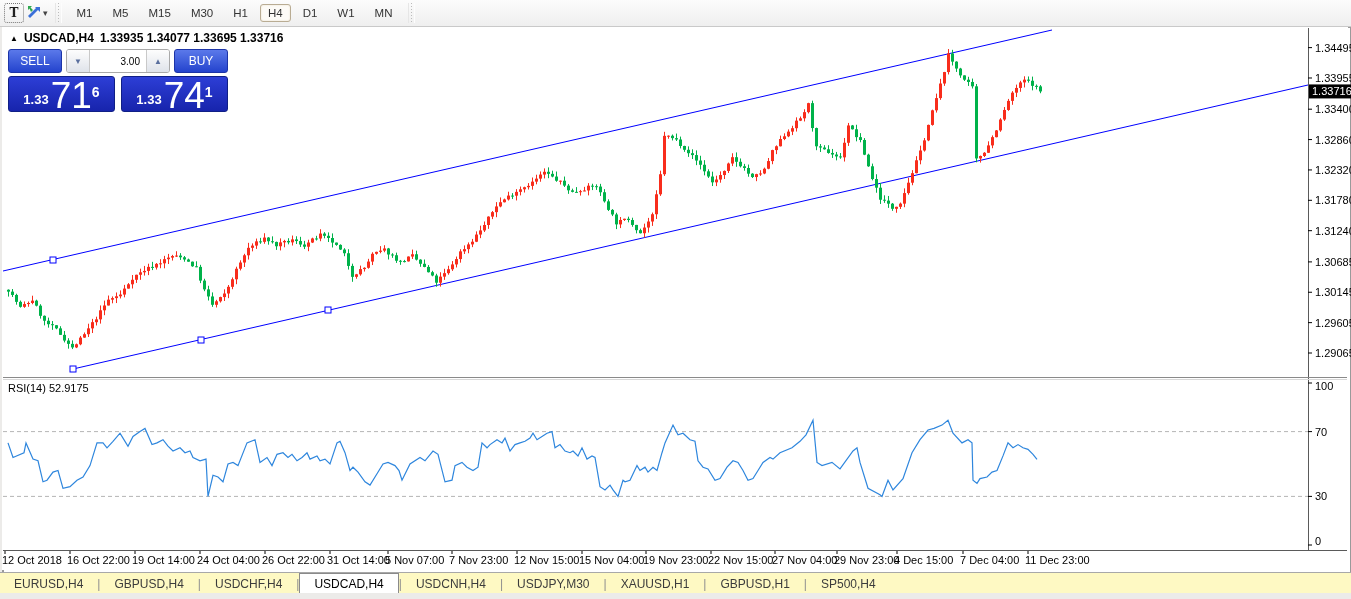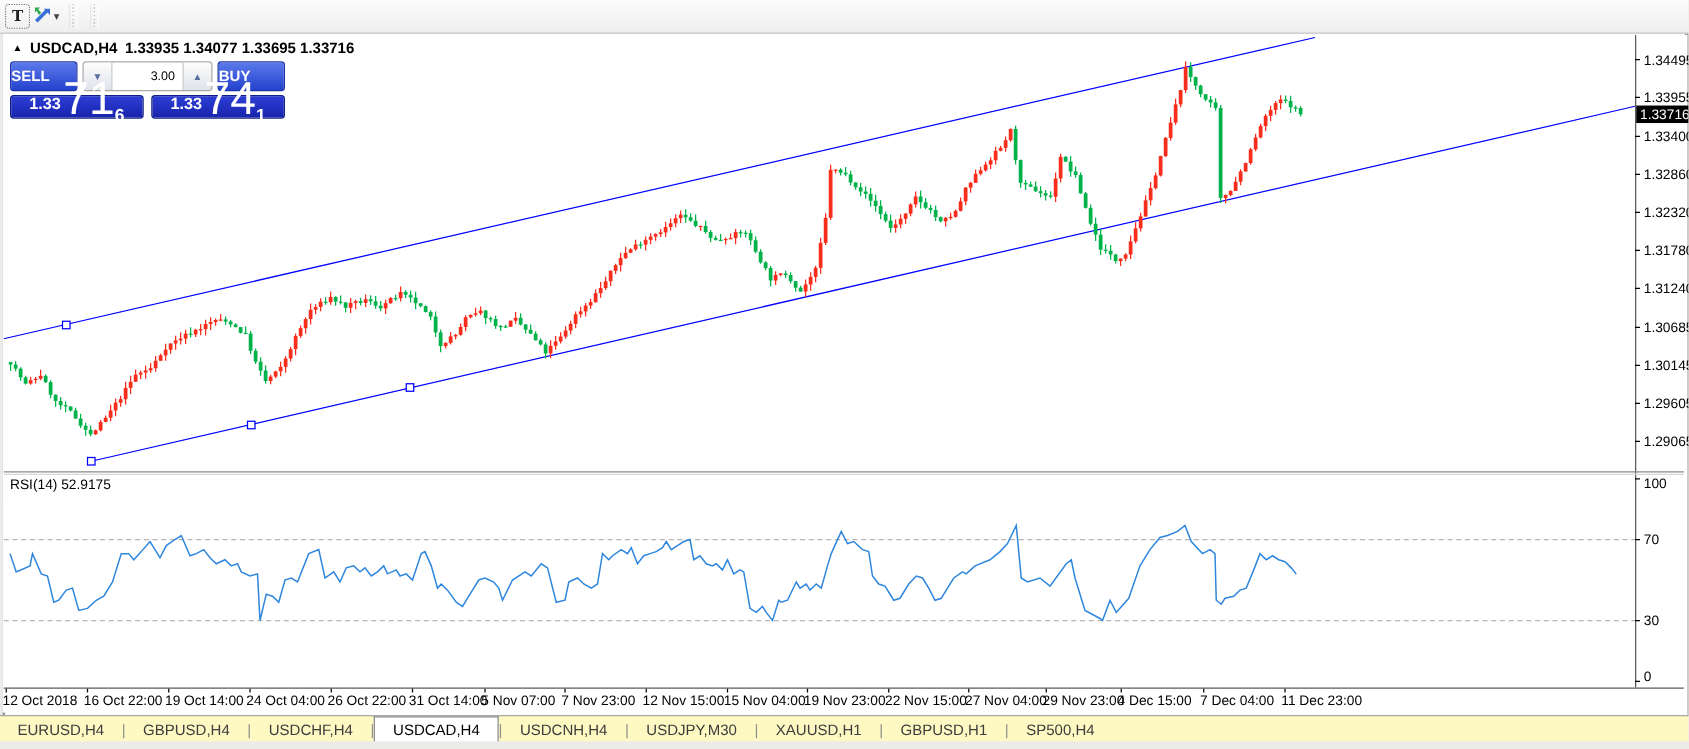--- a/index.html
+++ b/index.html
@@ -20,31 +20,31 @@
   
   .chart-window{position:absolute;left:2px;top:27px;width:1346px;height:544px;z-index:0;
                 background:#fff;border:1px solid #9a9a9a;border-left:2px solid #9a9a9a;}
   svg.chart-svg{position:absolute;left:0;top:0;z-index:1;}
   
   .chart-title{position:absolute;left:10px;top:31px;z-index:3;font-size:12px;font-weight:600;color:#000;display:flex;align-items:center;gap:6px;}
   .chart-title .tri{font-size:8px;}
   
   .ocp{position:absolute;left:8px;top:49px;width:220px;z-index:3;font-size:12px;}
   .ocp-row1{display:flex;height:24px;}
-  .ocp-btn{width:54px;height:24px;border-radius:3px;border:1px solid #1c34a8;color:#fff;font-weight:700;
-           display:flex;align-items:center;
+  .ocp-btn{width:54px;height:24px;border-radius:3px;border:1px solid #1c34a8;color:#fff;font-weight:400;
+           display:flex;align-items:center;justify-content:center;
            background:linear-gradient(#5b79ea,#2443cd);box-sizing:border-box;}
   .spinner{flex:1;display:flex;height:24px;margin:0 4px;border:1px solid #a9a9a9;border-radius:3px;background:#fff;overflow:hidden;box-sizing:border-box;}
   .spin-btn{width:22px;background:linear-gradient(#fdfdfd,#dfe3ea);border:0;display:flex;align-items:center;justify-content:center;
             color:#5a6f9e;font-size:8px;}
   .spin-btn.left{border-right:1px solid #c9c9c9;}
   .spin-btn.right{border-left:1px solid #c9c9c9;}
   .spin-val{flex:1;display:flex;align-items:center;justify-content:flex-end;padding-right:6px;font-size:10px;color:#000;}
   .ocp-row2{display:flex;margin-top:3px;gap:6px;}
-  .price-box{flex:1;height:19px;border-radius:3px;border:1px solid #101f86;color:#fff;
+  .price-box{flex:1;height:36px;border-radius:3px;border:1px solid #101f86;color:#fff;
              background:linear-gradient(#2d3ed6,#1724ac);display:flex;align-items:flex-end;justify-content:center;
              padding-bottom:3px;box-sizing:border-box;}
   .pb-small{font-size:13px;font-weight:700;margin-right:2px;line-height:17px;}
   .pb-big{font-size:37px;font-weight:400;line-height:24px;}
   .pb-sup{font-size:14px;font-weight:700;line-height:30px;align-self:flex-start;}
   
   .rsi-label{position:absolute;left:8px;top:382px;z-index:3;font-size:11px;color:#000;text-align:right;}
   
   .tabs-bar{position:absolute;left:0;top:572px;width:100%;height:21px;z-index:3;background:#fef9c3;
             border-top:1px solid #a8a8a8;display:flex;align-items:stretch;font-size:12px;color:#3c3c3c;}
@@ -673,20 +673,31 @@
       <span>
         <svg width="14" height="14" viewBox="0 0 14 14">
           <path d="M2 12 L7 7 L5 7 L9 3 L7 3 L12 3" fill="none" stroke="none"></path>
           <path d="M8 2 L13 2 L13 7 L11 5 L3 13 L1 11 L9 3 Z" fill="#3a6fd8"></path>
           <path d="M1 5 L1 1 L5 1 L3.5 2.5 L6 5 L4 7 L2.5 3.5 Z" fill="#2fa84f"></path>
         </svg>
       </span>
       <span class="caret">▾</span>
     </div>
     <div class="tb-sep"></div>
+    <div id="tf-group" style="display:flex;align-items:center;">
+        <div class="tf-btn">M1</div>
+        <div class="tf-btn">M5</div>
+        <div class="tf-btn">M15</div>
+        <div class="tf-btn">M30</div>
+        <div class="tf-btn">H1</div>
+        <div class="tf-btn active">H4</div>
+        <div class="tf-btn">D1</div>
+        <div class="tf-btn">W1</div>
+        <div class="tf-btn">MN</div>
+      </div>
     <div class="tb-sep"></div>
   </div>
 
   <div class="chart-title">
     <span class="tri">▲</span>
     <span>USDCAD,H4</span>
     <span>1.33935 1.34077 1.33695 1.33716</span>
   </div>
 
   <div class="ocp">

